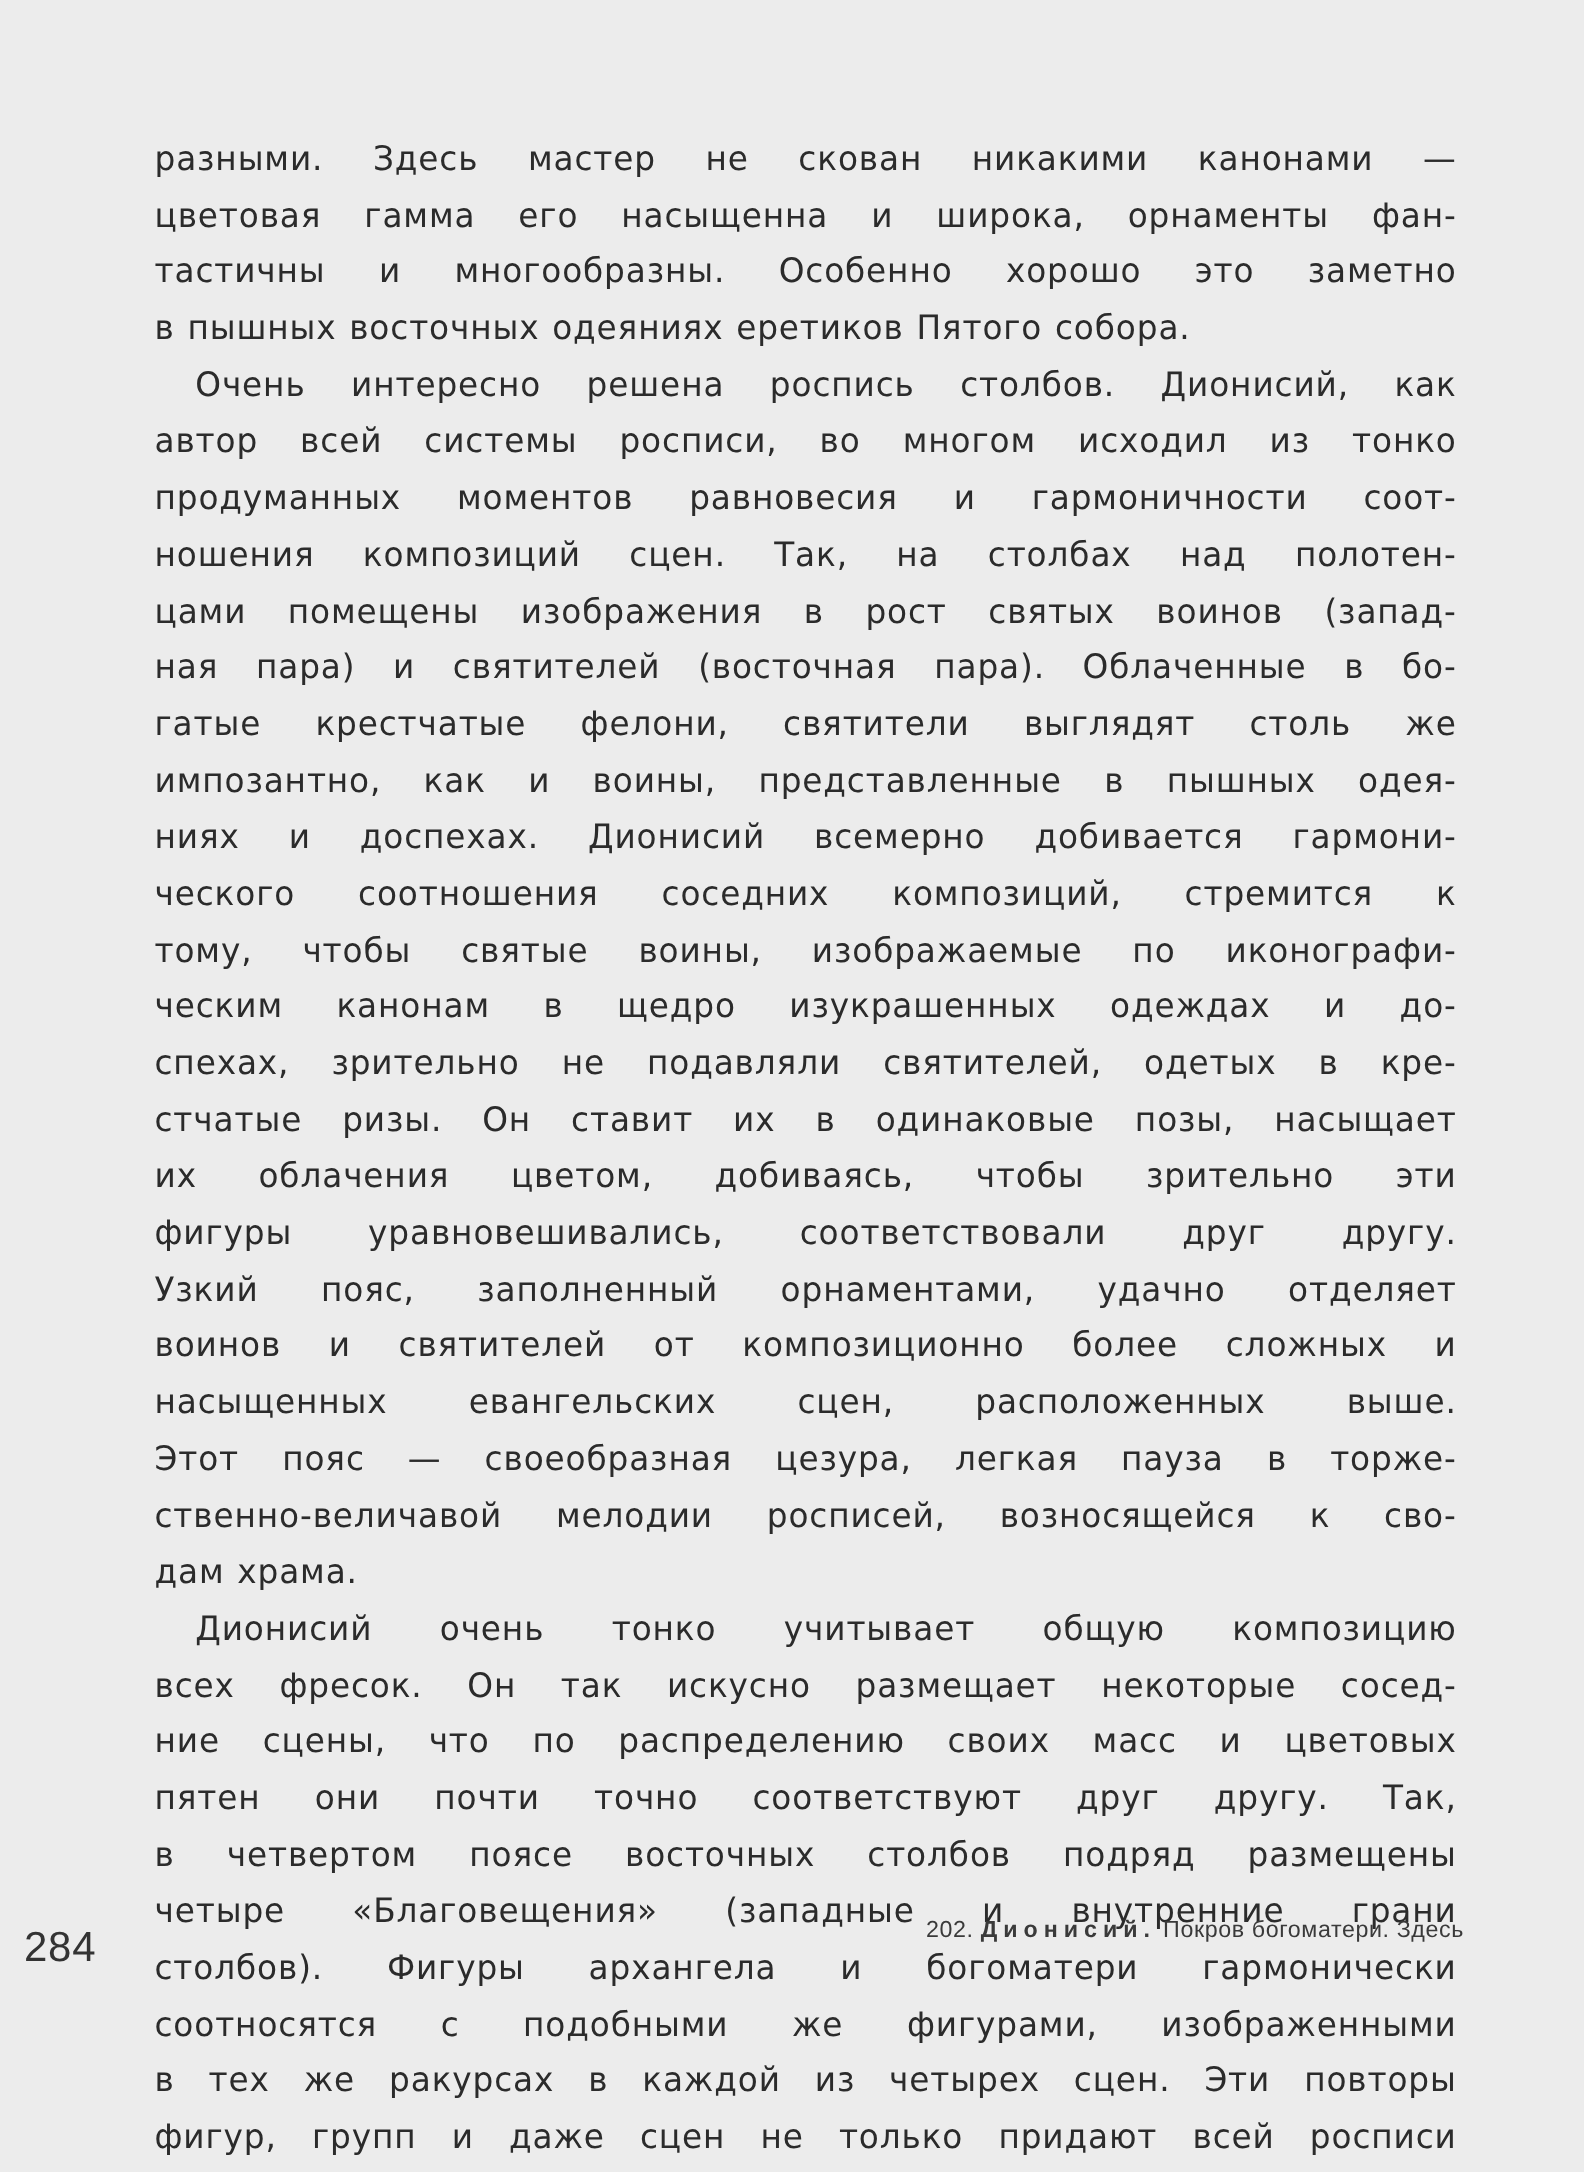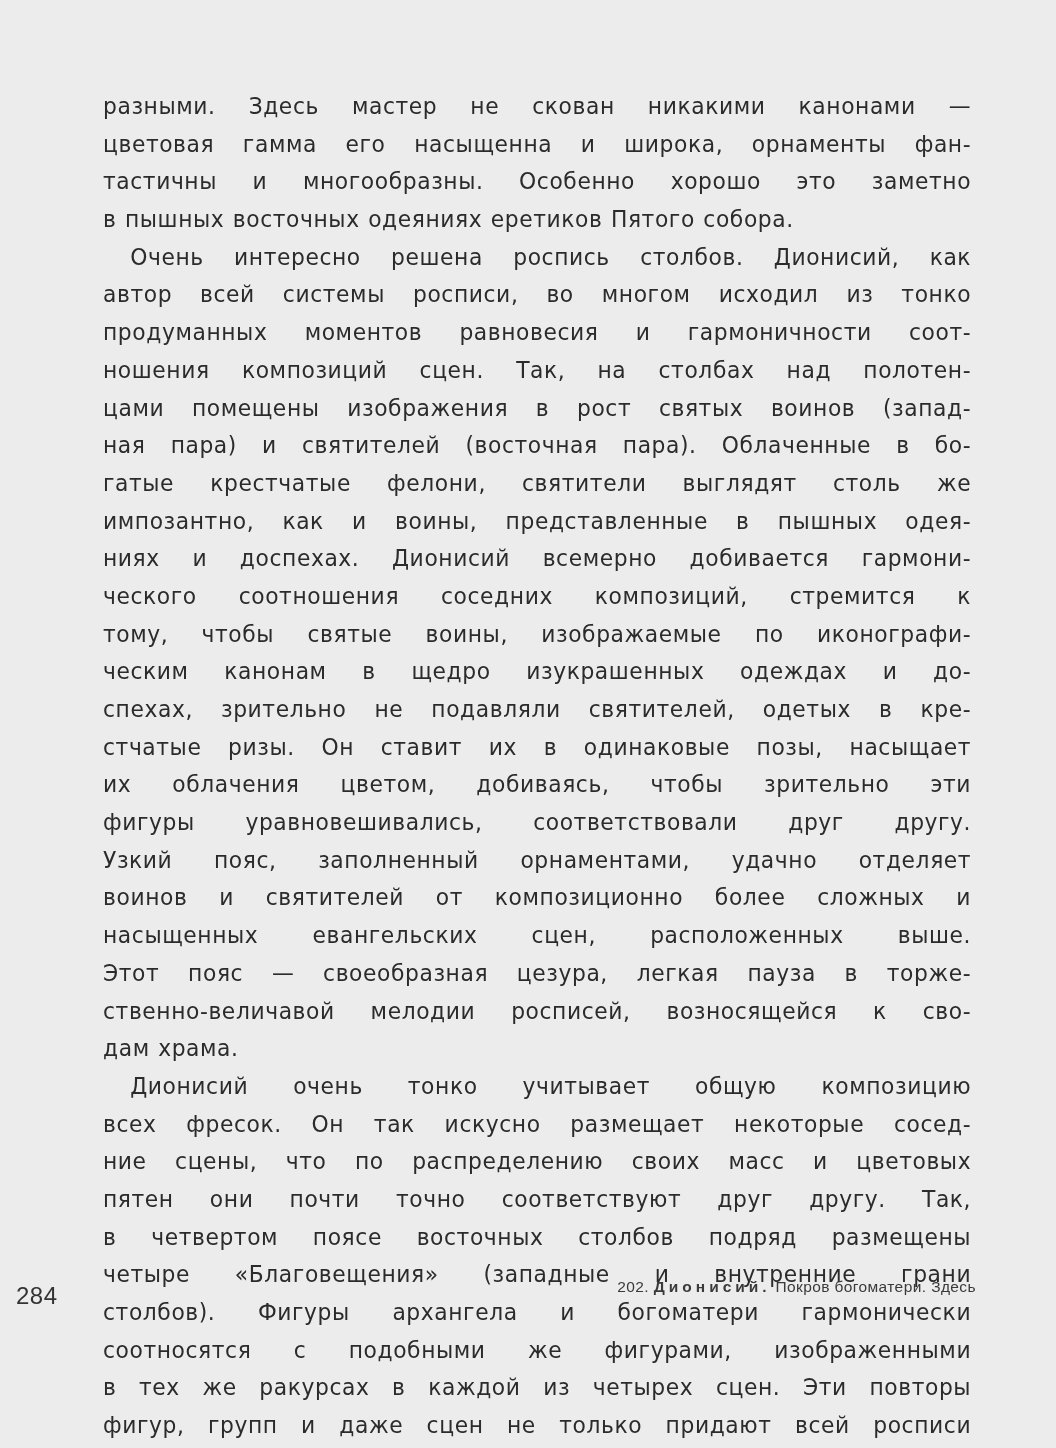--- a/index.html
+++ b/index.html
@@ -40,21 +40,21 @@
       width: 867px;
     }
     .line.last {
       text-align-last: left;
     }
     .page-number {
       position: absolute;
       left: 16px;
       top: 1282px;
       font-family: "Liberation Sans", sans-serif;
-      font-size: 24px;
+      font-size: 28px;
       color: #333;
       letter-spacing: 0.5px;
     }
     .caption {
       position: absolute;
       right: 80px;
       top: 1276px;
       width: 720px;
       text-align: right;
       font-family: "Liberation Sans", sans-serif;

